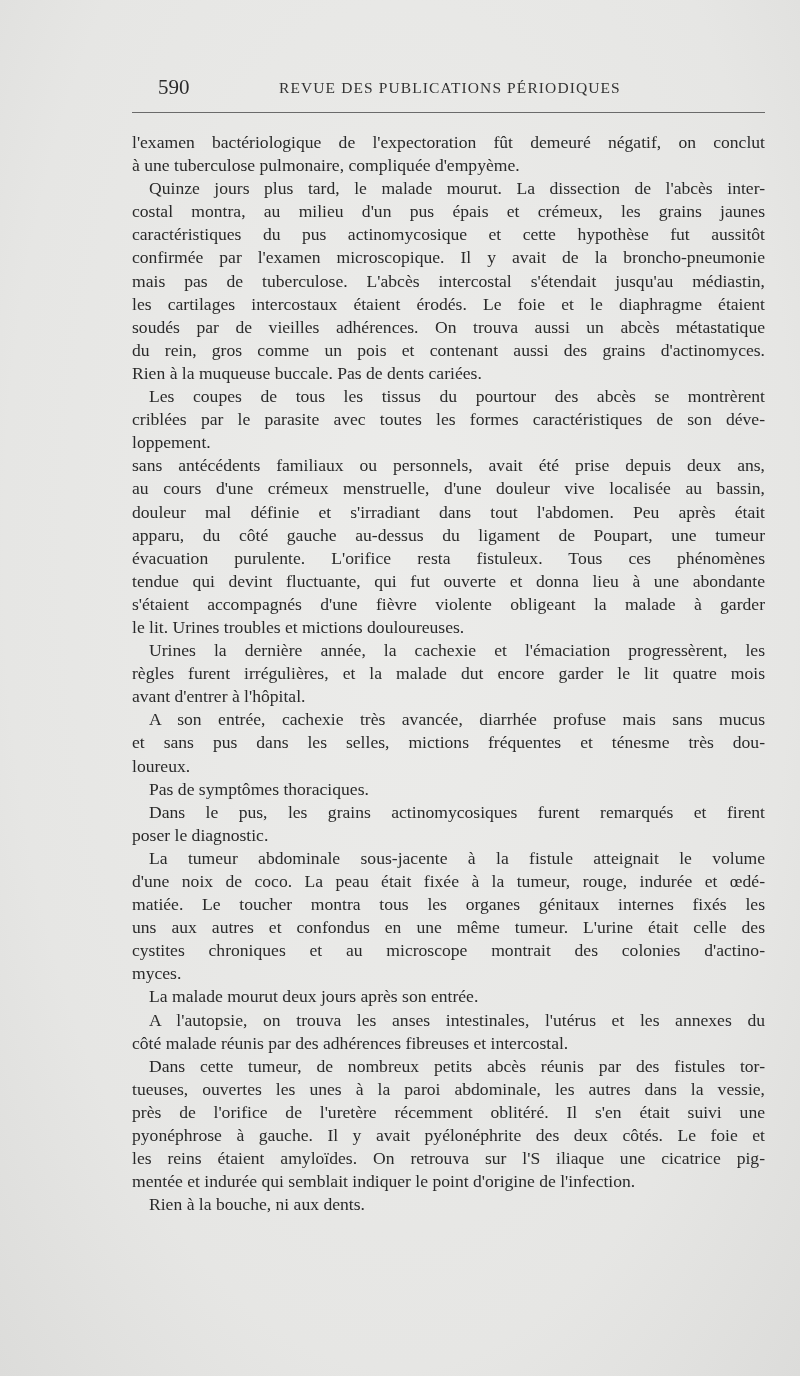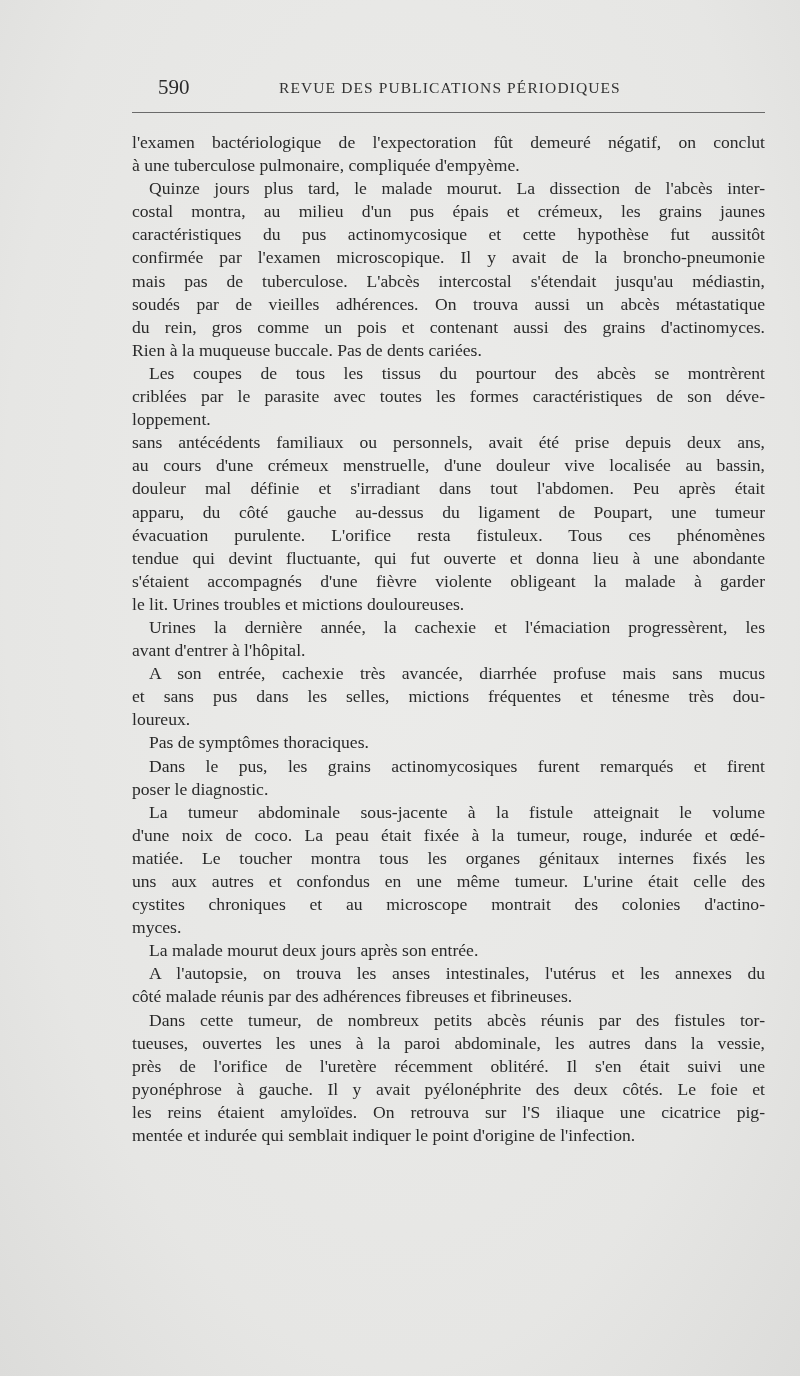--- a/index.html
+++ b/index.html
@@ -58,20 +58,21 @@
       <span class="line">l'examen bactériologique de l'expectoration fût demeuré négatif, on conclut</span>
       <span class="line last">à une tuberculose pulmonaire, compliquée d'empyème.</span>
     </div>
 
     <div>
       <span class="line indent">Quinze jours plus tard, le malade mourut. La dissection de l'abcès inter-</span>
       <span class="line">costal montra, au milieu d'un pus épais et crémeux, les grains jaunes</span>
       <span class="line">caractéristiques du pus actinomycosique et cette hypothèse fut aussitôt</span>
       <span class="line">confirmée par l'examen microscopique. Il y avait de la broncho-pneumonie</span>
       <span class="line">mais pas de tuberculose. L'abcès intercostal s'étendait jusqu'au médiastin,</span>
+      <span class="line">les cartilages intercostaux étaient érodés. Le foie et le diaphragme étaient</span>
       <span class="line">soudés par de vieilles adhérences. On trouva aussi un abcès métastatique</span>
       <span class="line">du rein, gros comme un pois et contenant aussi des grains d'actinomyces.</span>
       <span class="line last">Rien à la muqueuse buccale. Pas de dents cariées.</span>
     </div>
 
     <div>
       <span class="line indent">Les coupes de tous les tissus du pourtour des abcès se montrèrent</span>
       <span class="line">criblées par le parasite avec toutes les formes caractéristiques de son déve-</span>
       <span class="line last">loppement.</span>
     </div>
@@ -82,20 +83,21 @@
       <span class="line">douleur mal définie et s'irradiant dans tout l'abdomen. Peu après était</span>
       <span class="line">apparu, du côté gauche au-dessus du ligament de Poupart, une tumeur</span>
       <span class="line">évacuation purulente. L'orifice resta fistuleux. Tous ces phénomènes</span>
       <span class="line">tendue qui devint fluctuante, qui fut ouverte et donna lieu à une abondante</span>
       <span class="line">s'étaient accompagnés d'une fièvre violente obligeant la malade à garder</span>
       <span class="line last">le lit. Urines troubles et mictions douloureuses.</span>
     </div>
 
     <div>
       <span class="line indent">Urines la dernière année, la cachexie et l'émaciation progressèrent, les</span>
+      <span class="line">règles furent irrégulières, et la malade dut encore garder le lit quatre mois</span>
       <span class="line last">avant d'entrer à l'hôpital.</span>
     </div>
 
     <div>
       <span class="line indent">A son entrée, cachexie très avancée, diarrhée profuse mais sans mucus</span>
       <span class="line">et sans pus dans les selles, mictions fréquentes et ténesme très dou-</span>
       <span class="line last">loureux.</span>
     </div>
 
     <div>
@@ -115,26 +117,29 @@
       <span class="line">cystites chroniques et au microscope montrait des colonies d'actino-</span>
       <span class="line last">myces.</span>
     </div>
 
     <div>
       <span class="line indent last">La malade mourut deux jours après son entrée.</span>
     </div>
 
     <div>
       <span class="line indent">A l'autopsie, on trouva les anses intestinales, l'utérus et les annexes du</span>
-      <span class="line last">côté malade réunis par des adhérences fibreuses et fibrineuses.</span>
+      <span class="line last">côté malade réunis par des adhérences fibreuses et intercostal.</span>
     </div>
 
     <div>
       <span class="line indent">Dans cette tumeur, de nombreux petits abcès réunis par des fistules tor-</span>
       <span class="line">tueuses, ouvertes les unes à la paroi abdominale, les autres dans la vessie,</span>
       <span class="line">près de l'orifice de l'uretère récemment oblitéré. Il s'en était suivi une</span>
       <span class="line">pyonéphrose à gauche. Il y avait pyélonéphrite des deux côtés. Le foie et</span>
       <span class="line">les reins étaient amyloïdes. On retrouva sur l'S iliaque une cicatrice pig-</span>
       <span class="line last">mentée et indurée qui semblait indiquer le point d'origine de l'infection.</span>
     </div>
 
+    <div>
+      <span class="line indent last">Rien à la bouche, ni aux dents.</span>
+    </div>
   </div>
 </div>
 
 </body></html>

